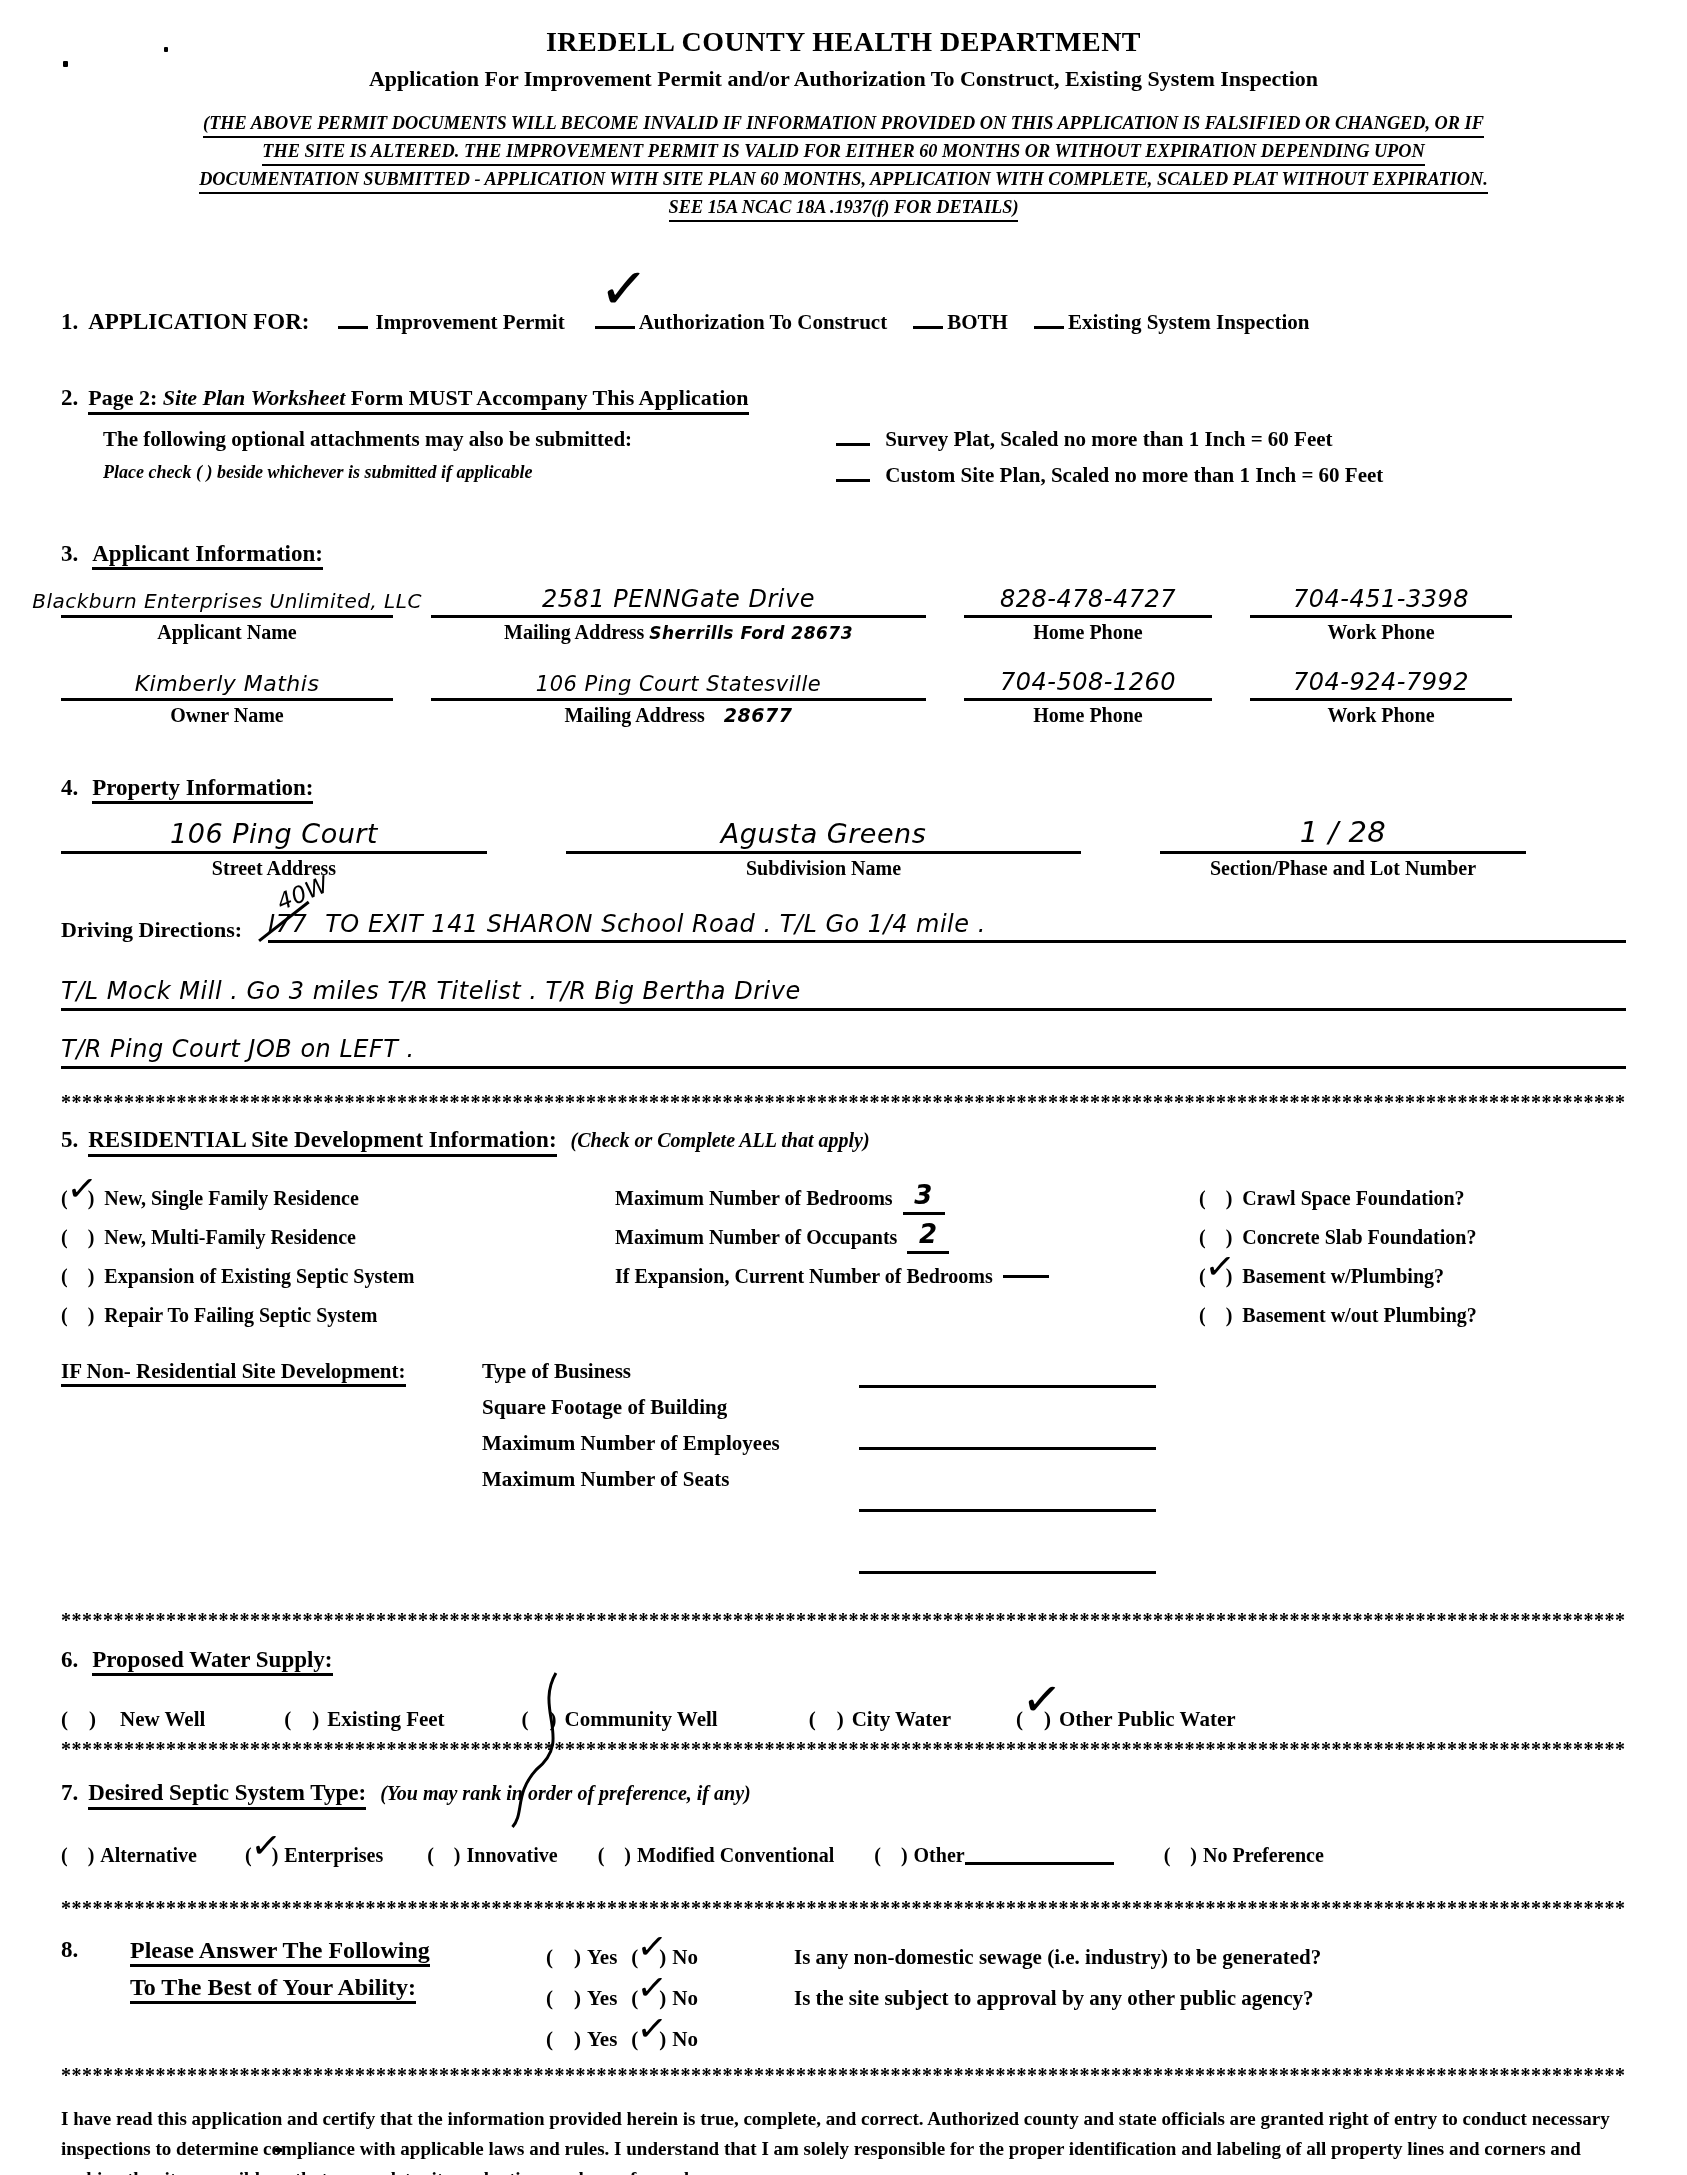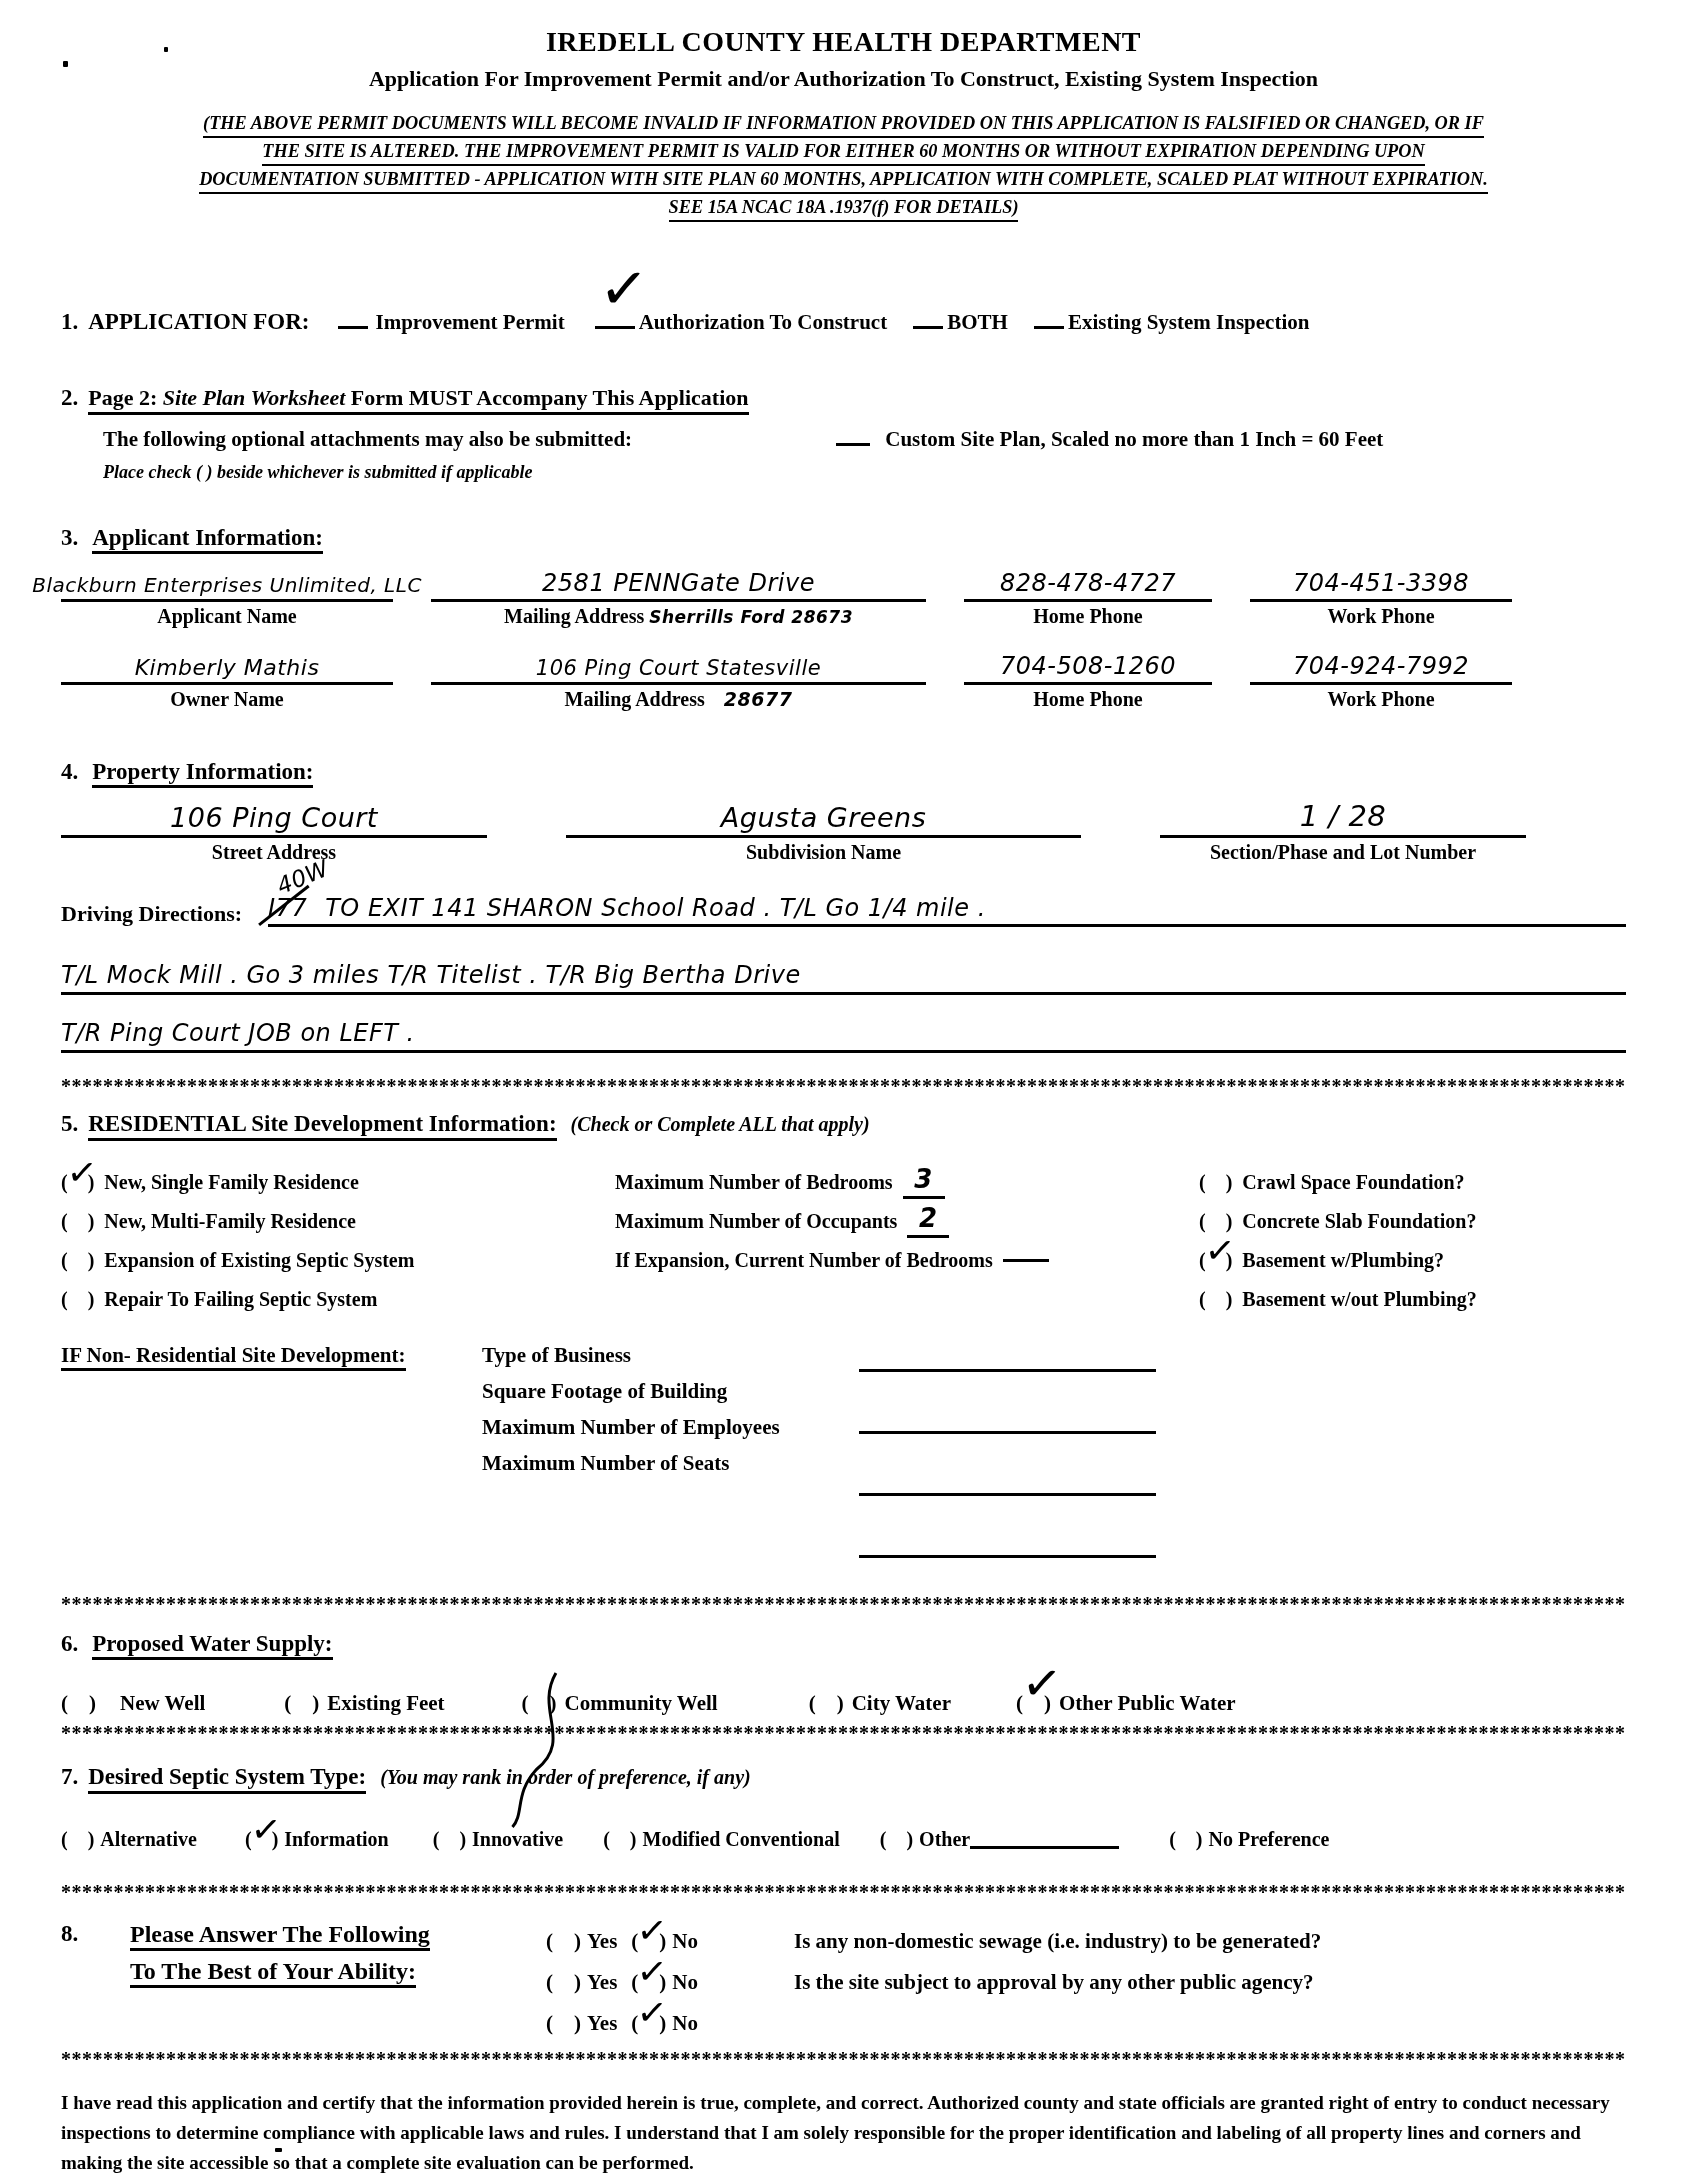--- a/index.html
+++ b/index.html
@@ -132,20 +132,24 @@
         </span>
       </div>
       <div style="display:flex; margin-top:12px; margin-left:42px;">
         <div style="width:693px;">
           <div class="bold" style="font-size:21px;">The following optional attachments may also be submitted:</div>
           <div class="ital" style="font-size:18px; margin-top:10px;">Place check (    ) beside whichever is submitted if applicable</div>
         </div>
         <div style="margin-left:40px;">
           <div style="font-size:21px; font-weight:bold; height:36px;">
             <span class="blank w34" style="margin-right:10px;"></span>
+            <span>Survey Plat, Scaled no more than 1 Inch  = 60 Feet</span>
+          </div>
+          <div style="font-size:21px; font-weight:bold; height:36px;">
+            <span class="blank w34" style="margin-right:10px;"></span>
             <span>Custom Site Plan, Scaled no more than 1 Inch = 60 Feet</span>
           </div>
         </div>
       </div>
     </div>
 
     <div style="margin-top:42px;">
       <div>
         <span class="secnum">3.</span>
         <span class="sechead">Applicant Information:</span>
@@ -410,21 +414,21 @@
         <span class="sechead">Desired Septic System Type:</span>
         <span class="ital" style="font-size:20px; margin-left:14px;">(You may rank in order of preference, if any)</span>
       </div>
       <div style="display:flex; margin-top:34px; font-size:20px; font-weight:bold; align-items:center;">
         <span class="cbwrap"><span class="parens">(  )</span></span>
         <span style="margin-left:6px;">Alternative</span>
         <span class="cbwrap" style="margin-left:48px;">
           <span class="parens">(  )</span>
           <span class="tick">✓</span>
         </span>
-        <span style="margin-left:6px;">Information</span>
+        <span style="margin-left:6px;">Enterprises</span>
         <span class="cbwrap" style="margin-left:44px;"><span class="parens">(  )</span></span>
         <span style="margin-left:6px;">Innovative</span>
         <span class="cbwrap" style="margin-left:40px;"><span class="parens">(  )</span></span>
         <span style="margin-left:6px;">Modified Conventional</span>
         <span class="cbwrap" style="margin-left:40px;"><span class="parens">(  )</span></span>
         <span style="margin-left:6px;">Other</span>
         <span class="blank w130"></span>
         <span class="cbwrap" style="margin-left:50px;"><span class="parens">(  )</span></span>
         <span style="margin-left:6px;">No Preference</span>
       </div>

